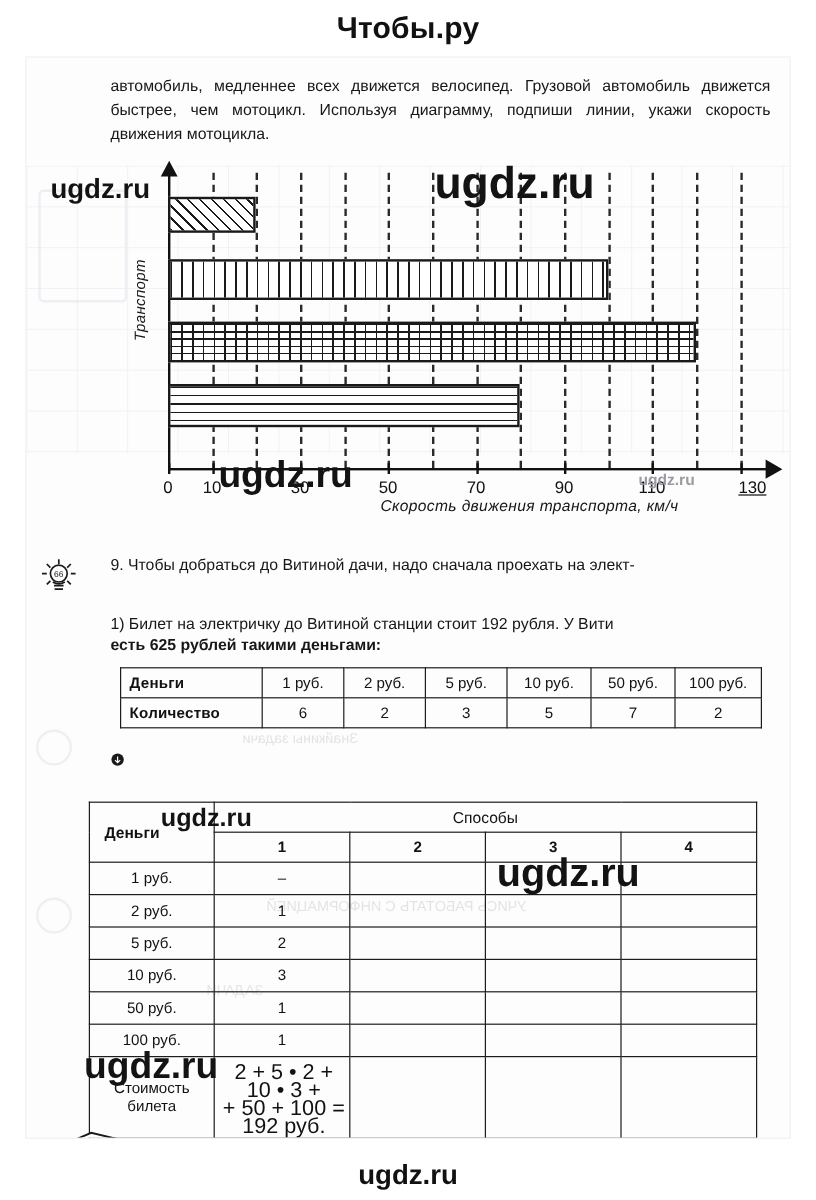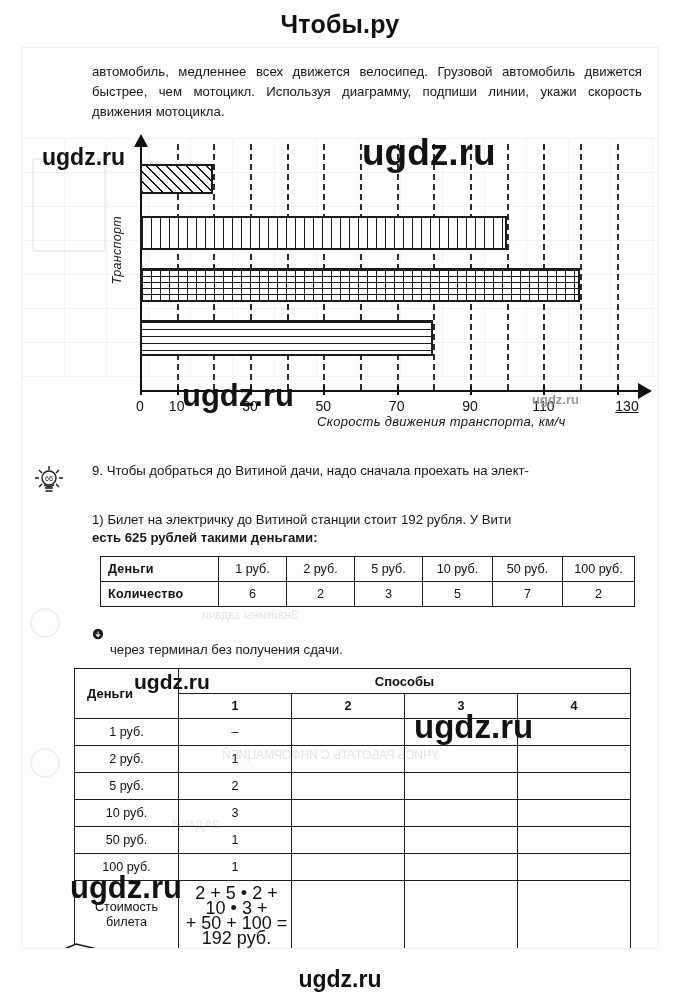--- a/index.html
+++ b/index.html
@@ -114,21 +114,21 @@
   }
   .tbl-money td{border:1.6px solid #1c1c1c;height:22px;text-align:center;padding:1px 2px;}
   .tbl-money td.lbl{text-align:left;padding-left:7px;font-weight:bold;letter-spacing:.2px;}
   .tbl-ways{
     position:absolute;left:52px;top:580px;width:556px;table-layout:fixed;
   }
   .tbl-ways td,.tbl-ways th{
     border:1.6px solid #1c1c1c;padding:2px 3px;font-weight:normal;
     font-size:12.6px;color:#121212;
   }
-  .tbl-ways th.ways-head{text-align:center;font-weight:bold;font-size:13px;height:20px;}
+  .tbl-ways th.ways-head{text-align:center;font-weight:normal;font-size:13px;height:20px;}
   .tbl-ways td.money-head{
     text-align:left;padding-left:12px;font-weight:bold;font-size:13px;vertical-align:middle;
   }
   .tbl-ways td.num-head{text-align:center;font-weight:bold;height:20px;}
   .tbl-ways td.rowlabel{text-align:center;height:22px;}
   .tbl-ways td.cellv{text-align:center;height:22px;}
   .tbl-ways td.cost-label{text-align:center;line-height:15px;}
   .tbl-ways td.cost-formula{
     text-align:center;padding-left:6px;line-height:15px;font-size:18px;white-space:pre-line;
     vertical-align:top;padding-top:5px;
@@ -263,21 +263,20 @@
         </tr>
       </tbody>
   </table>
 
   <div style="position:absolute;left:70px;top:578px;width:14px;height:14px;">
     <svg viewBox="0 0 14 14" width="12" height="12">
       <circle cx="7" cy="7" r="6" fill="#1a1a1a"></circle>
       <path d="M7 4 v6 M4.5 7.5 L7 10 L9.5 7.5" stroke="#fff" stroke-width="1.2" fill="none"></path>
     </svg>
   </div>
-  <div class="para" style="left:88px;top:592px;width:528px;text-align:left;">через терминал без получения сдачи.</div>
 
   <table class="tbl-ways" style="top:620px;">
     <colgroup>
       <col style="width:104px">
         <col style="width:113px">
         <col style="width:113px">
       <col style="width:113px">
         <col style="width:113px">
     </colgroup>
     <tbody id="ways-tbody">

